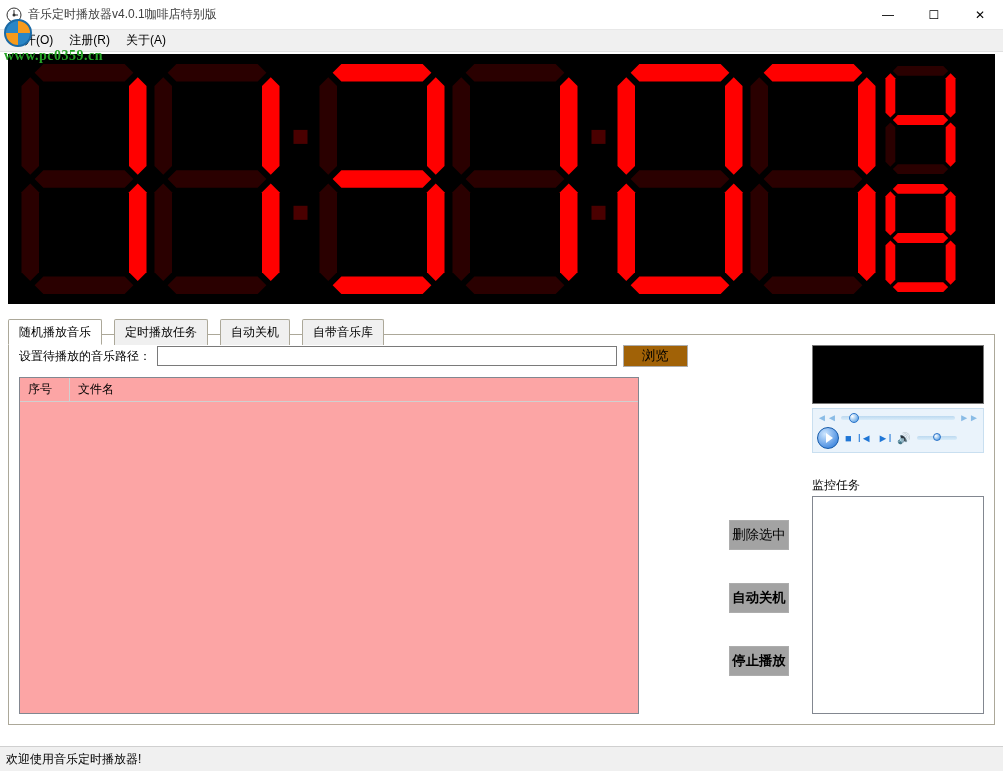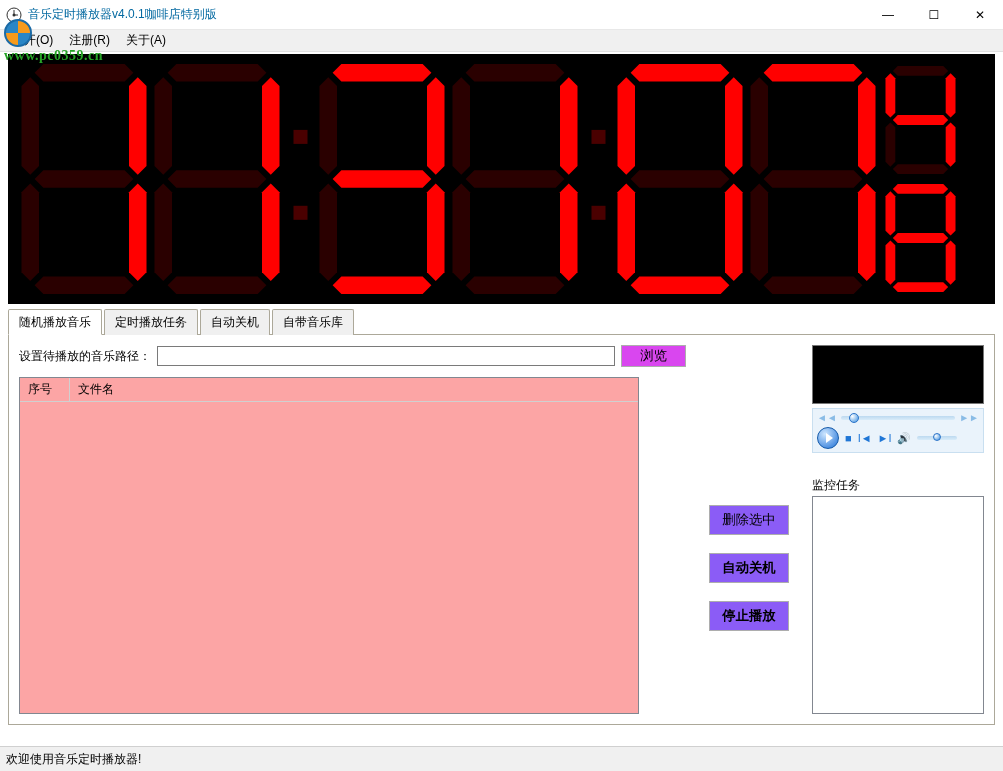--- a/index.html
+++ b/index.html
@@ -1,56 +1,56 @@
 <!DOCTYPE html>
 <html><head>
 <meta charset="utf-8">
 <style>
 * { box-sizing: border-box; margin: 0; padding: 0; }
 body { font-family: "Microsoft YaHei", SimSun, sans-serif; font-size: 12px; background: #fff; width: 1003px; height: 771px; overflow: hidden; position: relative; }
 
 
 .titlebar { height: 30px; background: #fff; display: flex; align-items: center; padding: 0 0 0 6px; border-bottom: 1px solid #e8e8e8; }
 .titlebar .app-icon { width: 16px; height: 16px; margin-right: 6px; display: inline-flex; align-items: center; justify-content: center; }
-.titlebar .app-title { flex: 1; color: #0369a1; }
+.titlebar .app-title { flex: 1; color: #404040; }
 .win-controls { display: flex; }
 .win-btn { width: 46px; height: 30px; display: flex; align-items: center; justify-content: center; color: #000; }
 
 
 .menubar { height: 22px; background: #f0f0f0; display: flex; align-items: stretch; padding: 0 4px; border-bottom: 1px solid #e0e0e0; }
 .menu-item { padding: 0 8px; display: flex; align-items: center; color: #000; }
 
 
 .content { padding: 2px 8px 0 8px; }
 
 
 .clock { width: 100%; height: 250px; background: #000; position: relative; overflow: hidden; }
 .clock svg { width: 100%; height: 100%; }
 
 
 .tab-row { display: flex; margin-top: 4px; border-bottom: 1px solid #aca899; }
-.tab { padding: 4px 10px 3px 10px; border: 1px solid #aca899; border-bottom: none; background: #f0f0f0; margin-right: 2px; position: relative; top: 1px; border-radius: 2px 2px 0 0; }
+.tab { padding: 4px 10px 3px 10px; border: 1px solid #aca899; border-bottom: none; background: #f0f0f0; margin-right: 12px; position: relative; top: 11px; border-radius: 2px 2px 0 0; }
 .tab.active { background: #fff; border-bottom: 1px solid #fff; }
 
 
 .tab-panel { border: 1px solid #aca899; border-top: none; padding: 10px; display: flex; gap: 23px; height: 390px; background:#fff;}
 .left-col { flex: 1; display: flex; flex-direction: column; }
 .path-row { display: flex; align-items: center; gap: 6px; margin-bottom: 10px; }
 .path-label { white-space: nowrap; }
 .path-input { flex: 1; max-width: 460px; height: 20px; border: 1px solid #7a7a7a; padding: 0 4px; background:#fff; }
-.browse-btn { height: 22px; padding: 0 18px; border: 1px solid #adadad; background: #d946ef; }
+.browse-btn { height: 22px; padding: 0 18px; border: 1px solid #adadad; background: #a16207; }
 .file-list { flex: 1; border: 1px solid #828790; background: #fca5a5; display: flex; flex-direction: column; width:620px; }
 .file-list-head { display: flex; border-bottom: 1px solid #d0d0d0; }
 .col-h { padding: 3px 8px; border-right: 1px solid #d0d0d0; font-weight: normal; }
 .col-h.idx { width: 50px; }
 .col-h.name { flex: 1; border-right: none; }
 
 
 .side-btns { display: flex; flex-direction: column; gap: 18px; padding-top: 160px; }
-.side-btn { width: 80px; height: 30px; border: 1px solid #adadad; background: #8b5cf6; }
+.side-btn { width: 60px; height: 30px; border: 1px solid #adadad; background: #a3a3a3; margin-top: 15px; }
 .side-btn.bold { font-weight: bold; }
 
 
 .right-col { width: 172px; display: flex; flex-direction: column; gap: 4px; }
 .media-preview { width: 100%; height: 68px; background: #000; border: 1px solid #777; }
 .media-controls { width: 100%; border: 1px solid #c9dff0; background: #eaf3fb; padding: 3px 4px; }
 .seek-row { display: flex; align-items: center; gap: 4px; margin-bottom: 4px; }
 .seek-arrow { color: #8abce6; font-size: 10px; }
 .seek-track { flex: 1; height: 4px; background: linear-gradient(#bcd9f0,#d9ecf9); border-radius: 2px; position: relative; }
 .seek-track .knob { position: absolute; left: 8px; top: -3px; width: 10px; height: 10px; border-radius: 50%; background: radial-gradient(circle at 30% 30%, #fff, #3b8fe0); border: 1px solid #2b74c9; }

